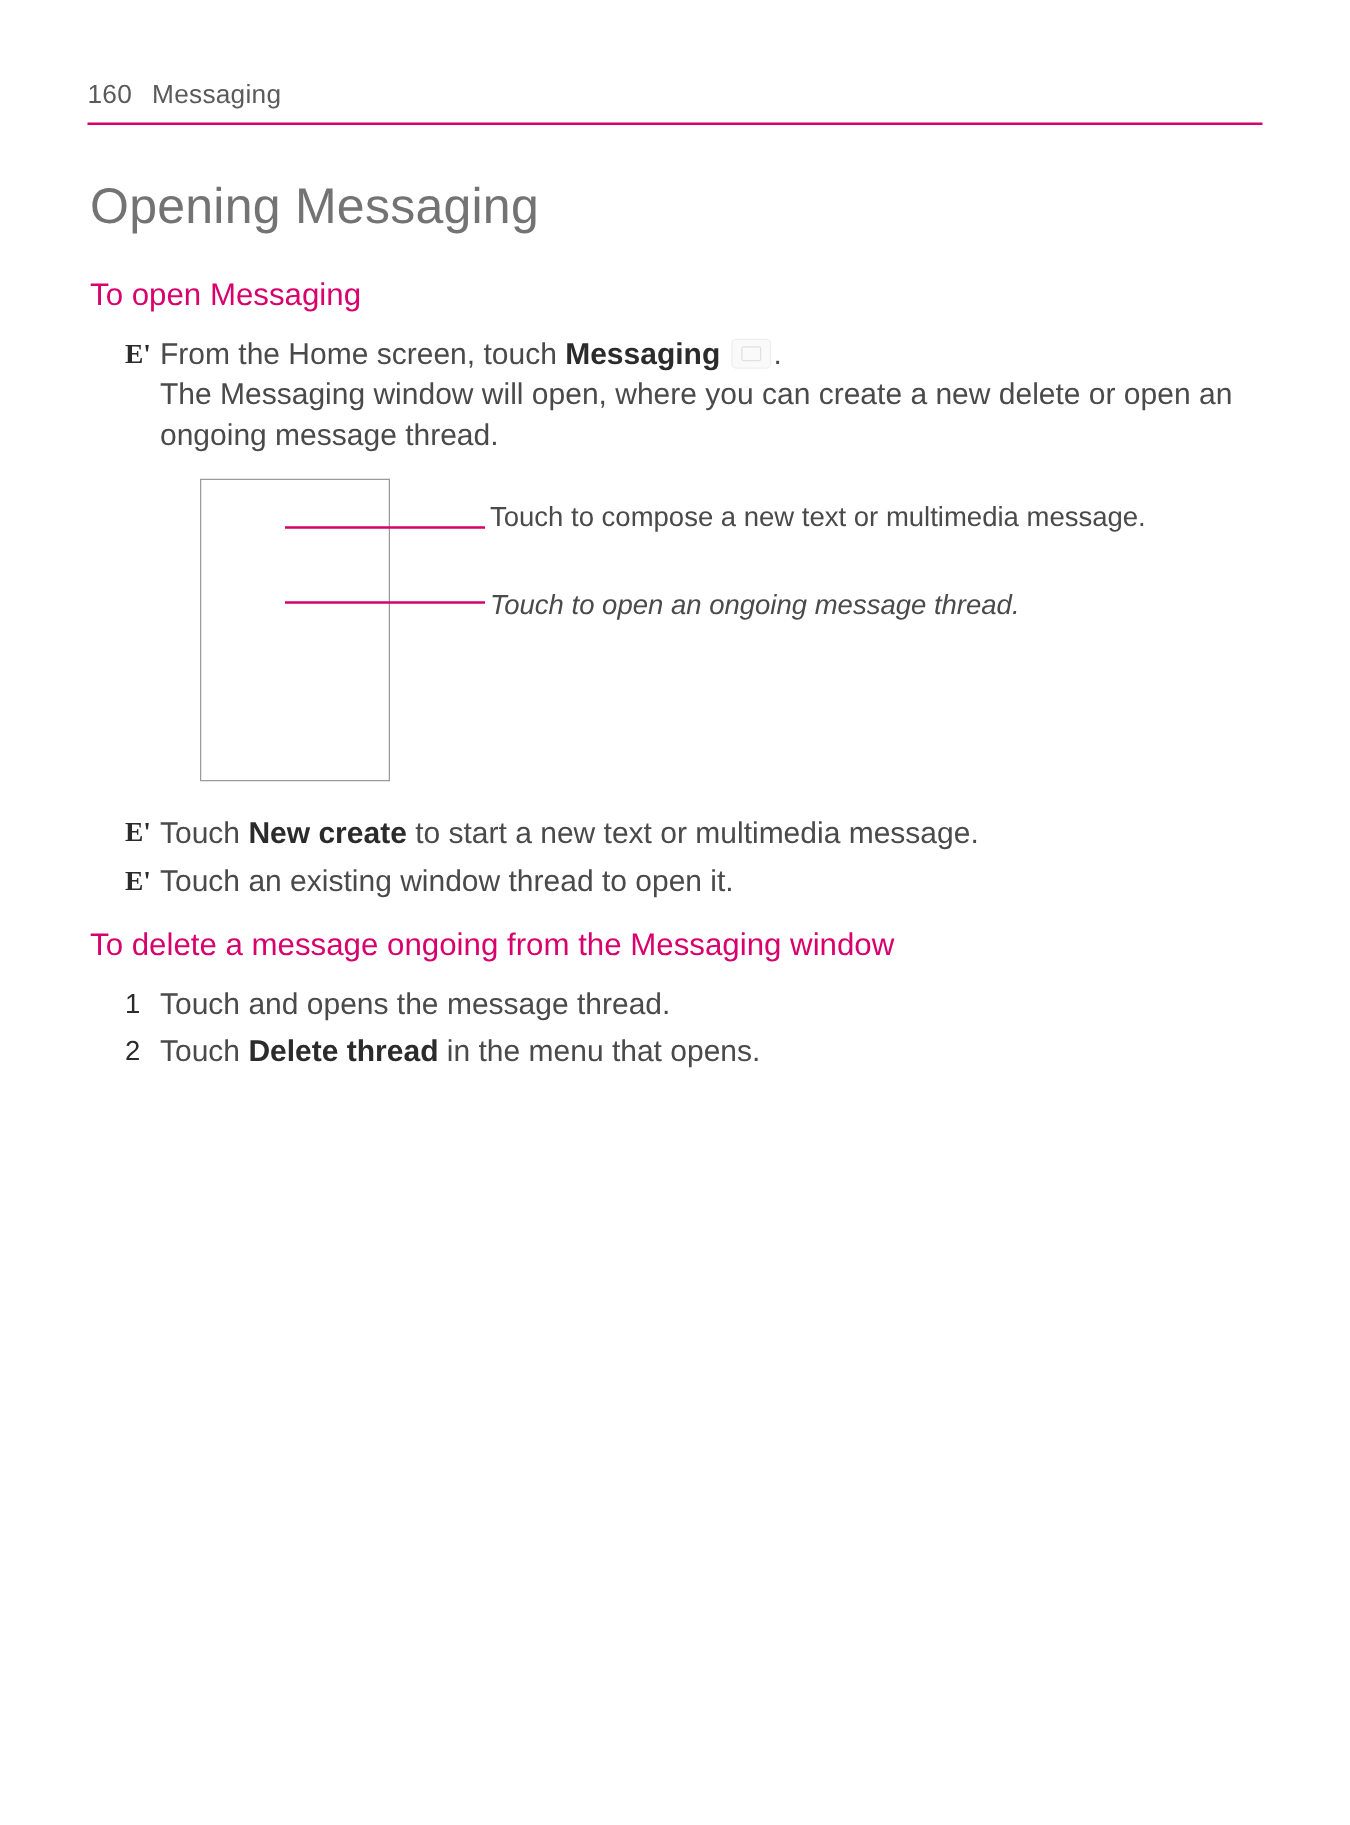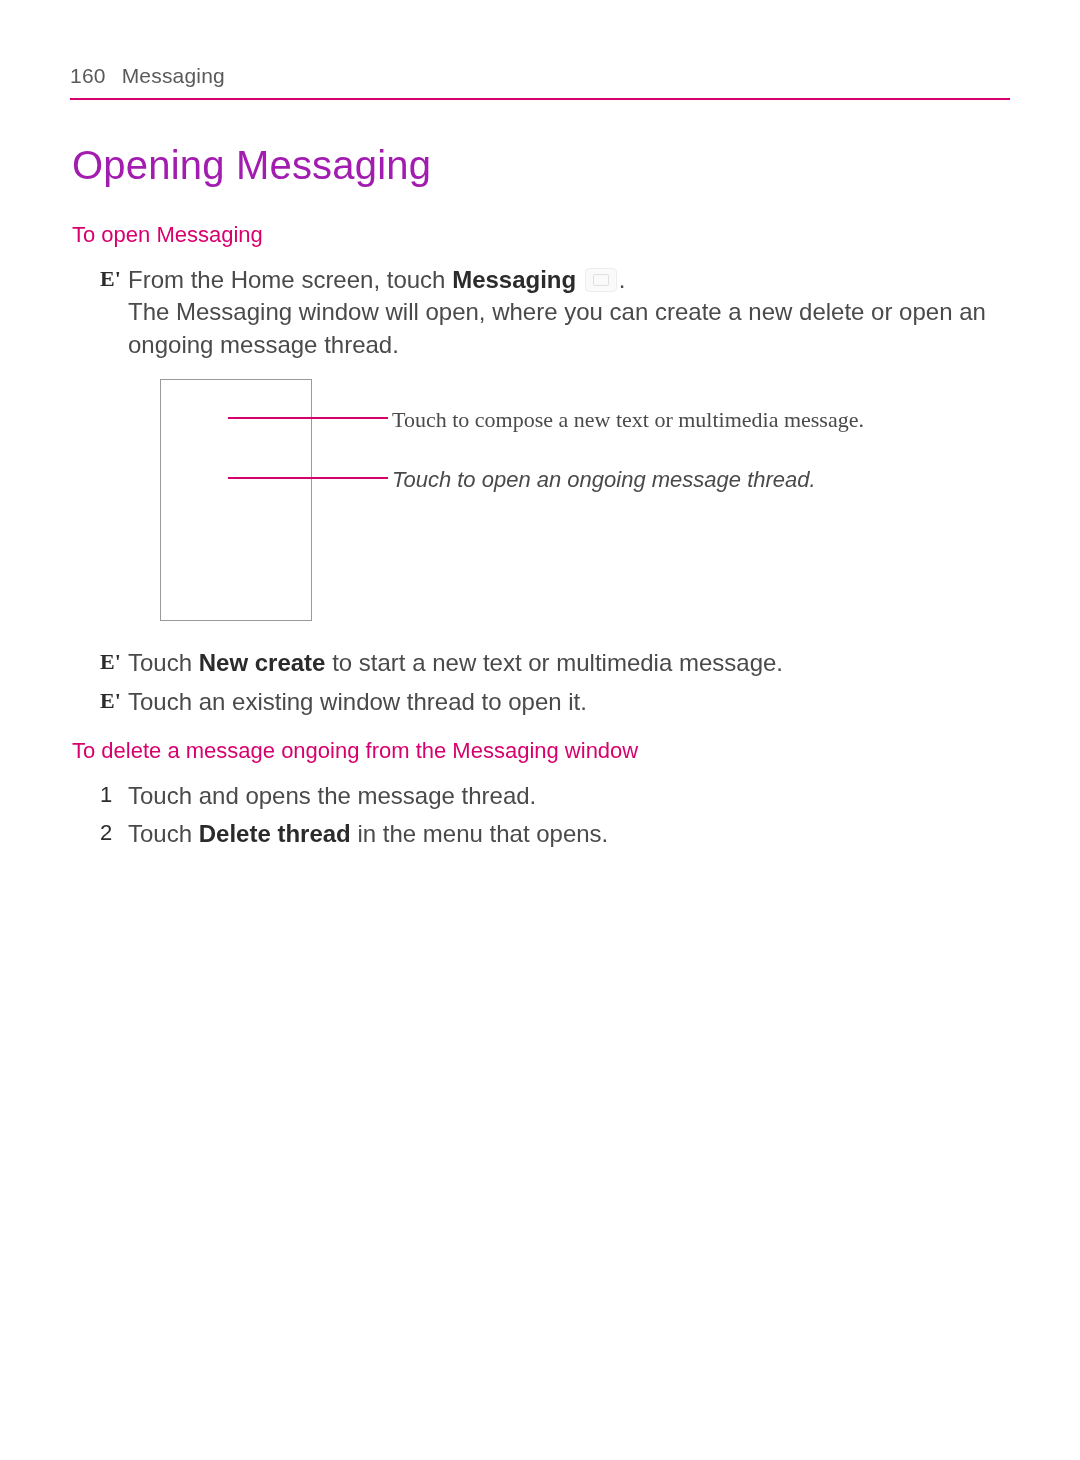--- a/index.html
+++ b/index.html
@@ -28,27 +28,27 @@
     padding-bottom:8px;
     border-bottom:2px solid var(--pink);
     letter-spacing:0.2px;
   }
   .running-head .pg{
     margin-right:16px;
   }
   h1.main-title{
     font-size:40px;
     font-weight:500;
-    color:#a21caf;
+    color:#737373;
     margin:38px 0 28px 2px;
     letter-spacing:0.2px;
   }
   h2.section{
     color:var(--pink);
-    font-size:22px;
+    font-size:25px;
     font-weight:500;
     margin:18px 0 14px 2px;
   }
   .body-block{
     margin-left:30px;
     margin-right:10px;
     color:var(--muted);
   }
   .bullet-row{
     display:flex;
@@ -114,21 +114,21 @@
   .callout-line.one{ left:68px; top:38px; width:160px; }
   .callout-line.two{ left:68px; top:98px; width:160px; }
   .callout-text{
     position:absolute;
     left:232px;
     width:560px;
     font-size:22px;
     color:#4a4a4a;
     line-height:1.35;
   }
-  .callout-text.one{ top:26px;font-family:Liberation Serif, serif; }
+  .callout-text.one{ top:16px; }
   .callout-text.two{ top:86px;font-style:italic; }
 </style>
 </head>
 <body>
 
 <div class="page">
 
   <div class="running-head">
     <span class="pg">160</span><span>Messaging</span>
   </div>

